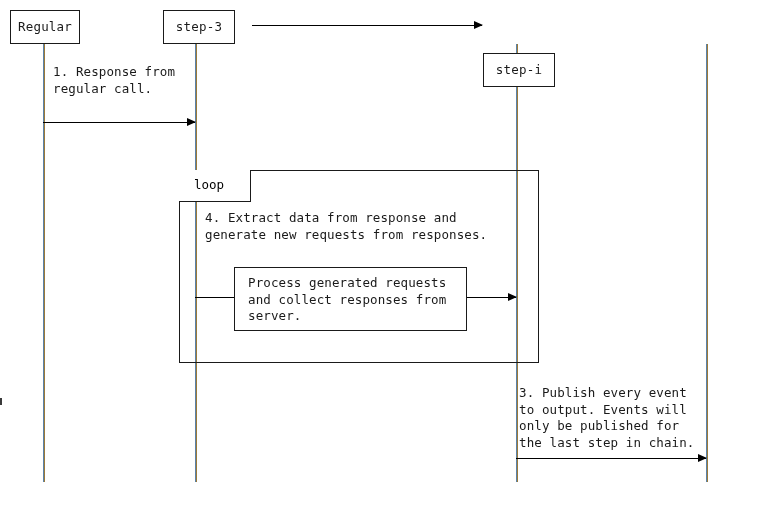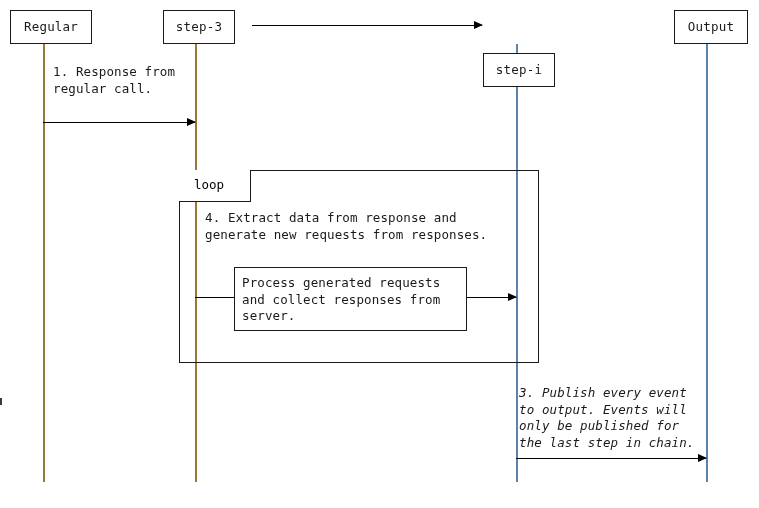--- a/index.html
+++ b/index.html
@@ -112,21 +112,21 @@
     white-space: nowrap;
   }
 
   
   .notebox {
     position: absolute;
     box-sizing: border-box;
     border: 1px solid #1a1a1a;
     background: #ffffff;
     z-index: 8;
-    padding: 7px 0 0 7px;
+    padding: 7px 0 0 13px;
   }
   .notebox .ntext {
     font-size: 12.5px;
     line-height: 16.6px;
     color: #1a1a1a;
     white-space: pre;
     letter-spacing: 0.1px;
   }
 
   .edge-mark {
@@ -138,35 +138,32 @@
 </head>
 <body>
 
 <div id="canvas">
 
   <div class="lifeline" style="left:43px;  top:44px; height:438px;"></div>
   <div class="lifeline" style="left:195px; top:44px; height:438px;"></div>
   <div class="lifeline" style="left:516px; top:44px; height:438px;"></div>
   <div class="lifeline" style="left:706px; top:44px; height:438px;"></div>
 
-  <div class="participant" style="left:10px; top:10px; width:82px; height:34px;">
+  <div class="participant" style="left:10px; top:10px; width:70px; height:34px;">
     <span class="plabel">Regular</span>
   </div>
 
   <div class="participant" style="left:163px; top:10px; width:72px; height:34px;">
     <span class="plabel">step-3</span>
   </div>
 
   <div class="participant" style="left:483px; top:10px; width:72px; height:34px;margin-top:43px;">
     <span class="plabel">step-i</span>
   </div>
 
-  <div class="participant" style="left:674px; top:10px; width:74px; height:34px;">
-    <span class="plabel">Output</span>
-  </div>
 
   <div class="msg" style="left:252px; top:25px; width:230px;">
     <span class="head"></span>
   </div>
 
   <div class="note-text" style="left:53px; top:64px;">1. Response from
 regular call.</div>
 
   <div class="msg" style="left:43px; top:122px; width:152px;">
     <span class="head"></span>
@@ -183,21 +180,21 @@
   <div class="msg" style="left:195px; top:297px; width:321px;">
     <span class="head"></span>
   </div>
 
   <div class="notebox" style="left:234px; top:267px; width:233px; height:64px;">
     <div class="ntext">Process generated requests
 and collect responses from
 server.</div>
   </div>
 
-  <div class="note-text" style="left:519px; top:385px;font-style:italic;">3. Publish every event
+  <div class="note-text" style="left:519px; top:385px;">3. Publish every event
 to output. Events will
 only be published for
 the last step in chain.</div>
 
   <div class="msg" style="left:516px; top:458px; width:190px;">
     <span class="head"></span>
   </div>
 
   <div class="edge-mark" style="left:0px; top:398px; width:2px; height:7px;"></div>
 

